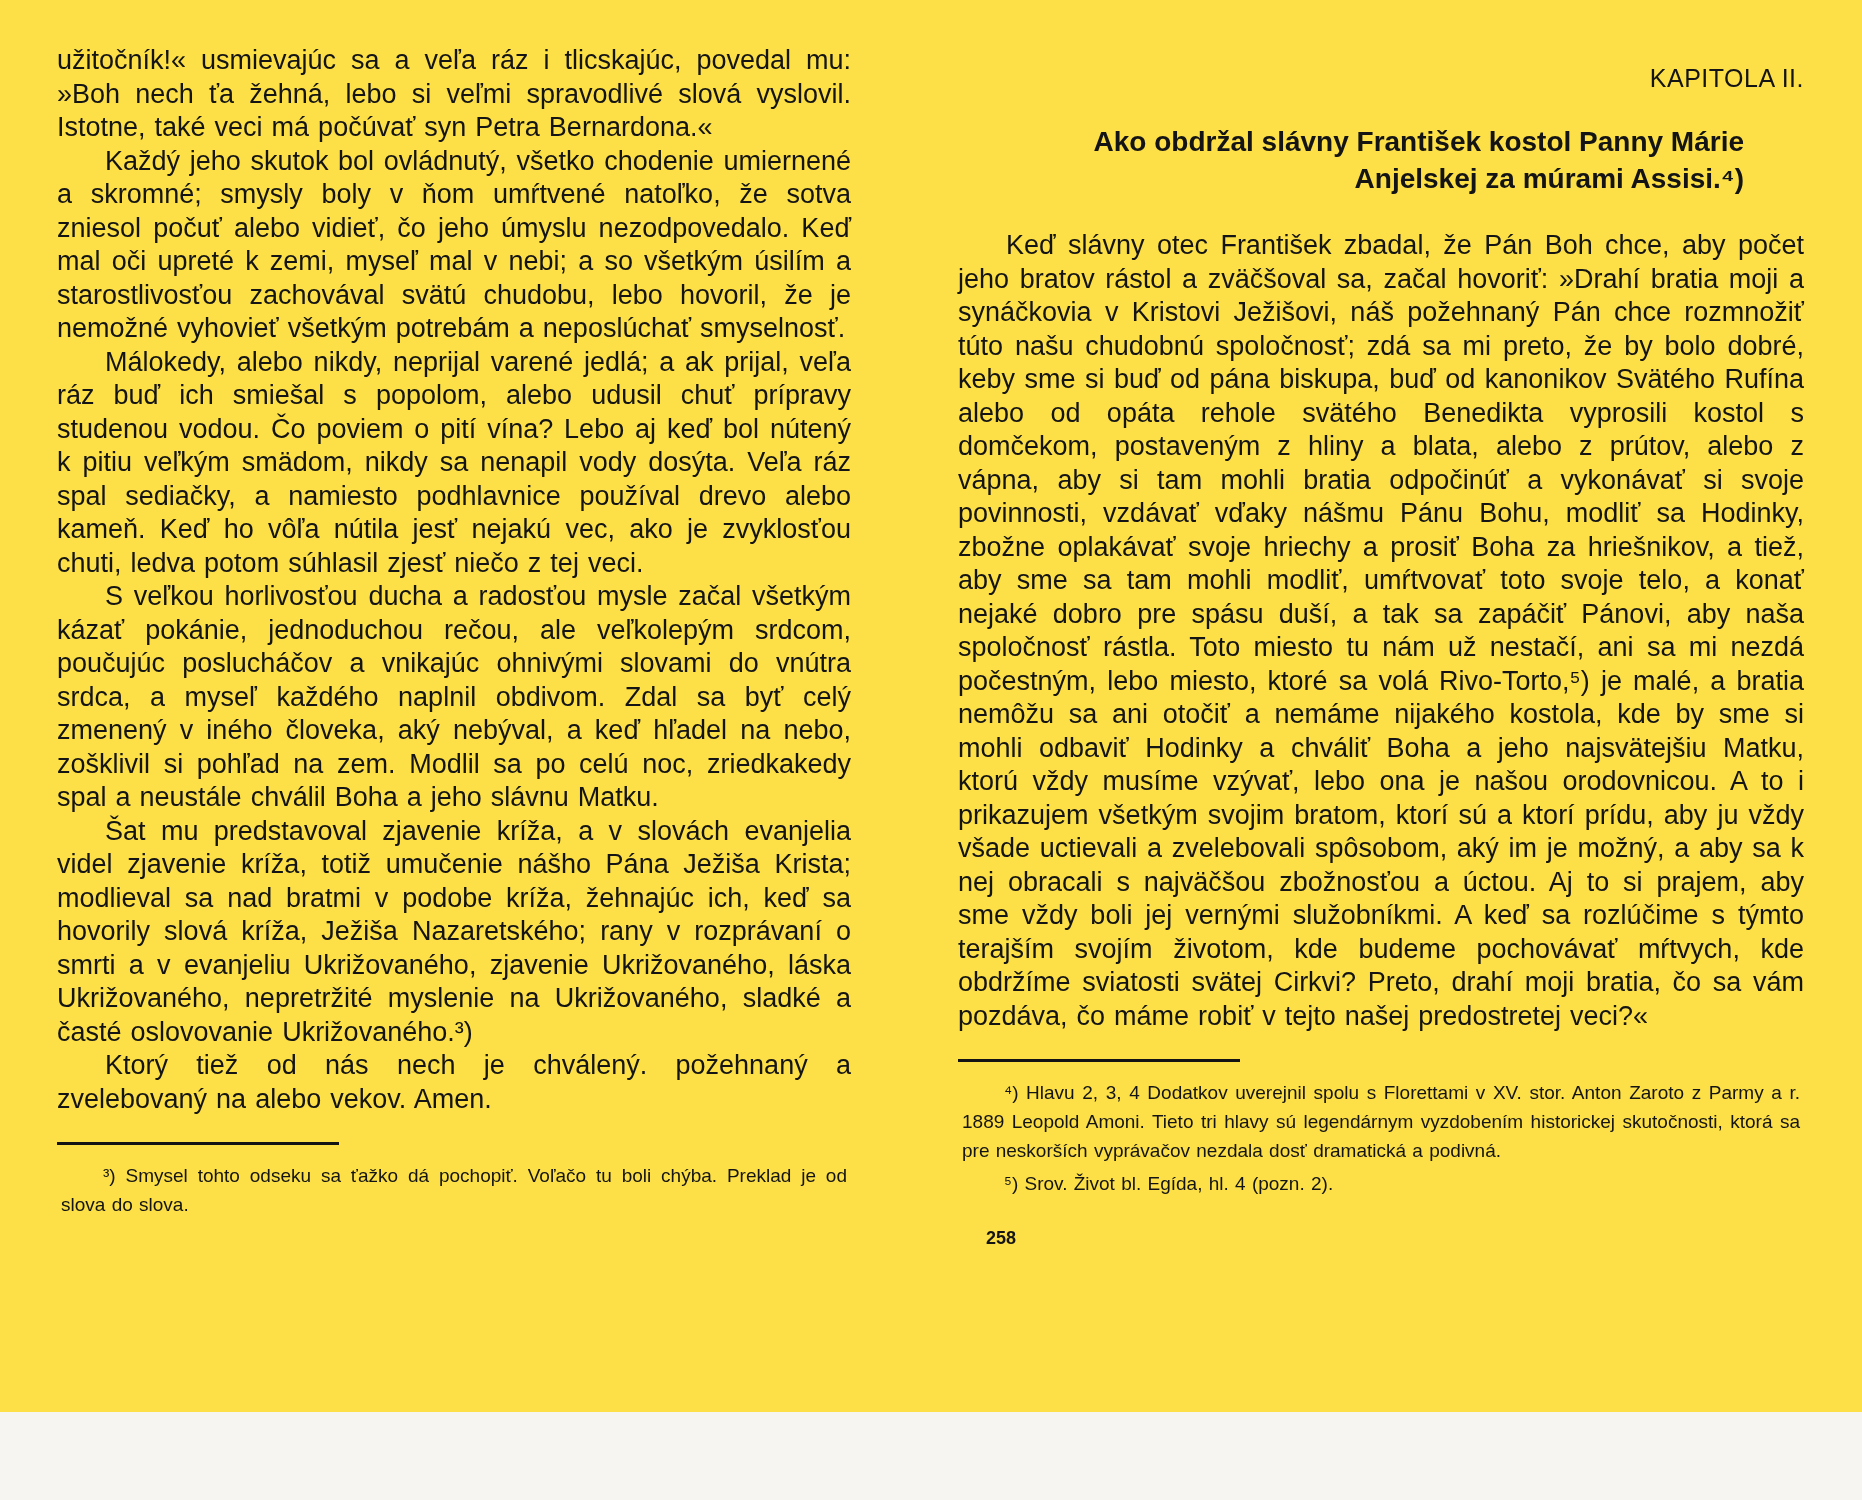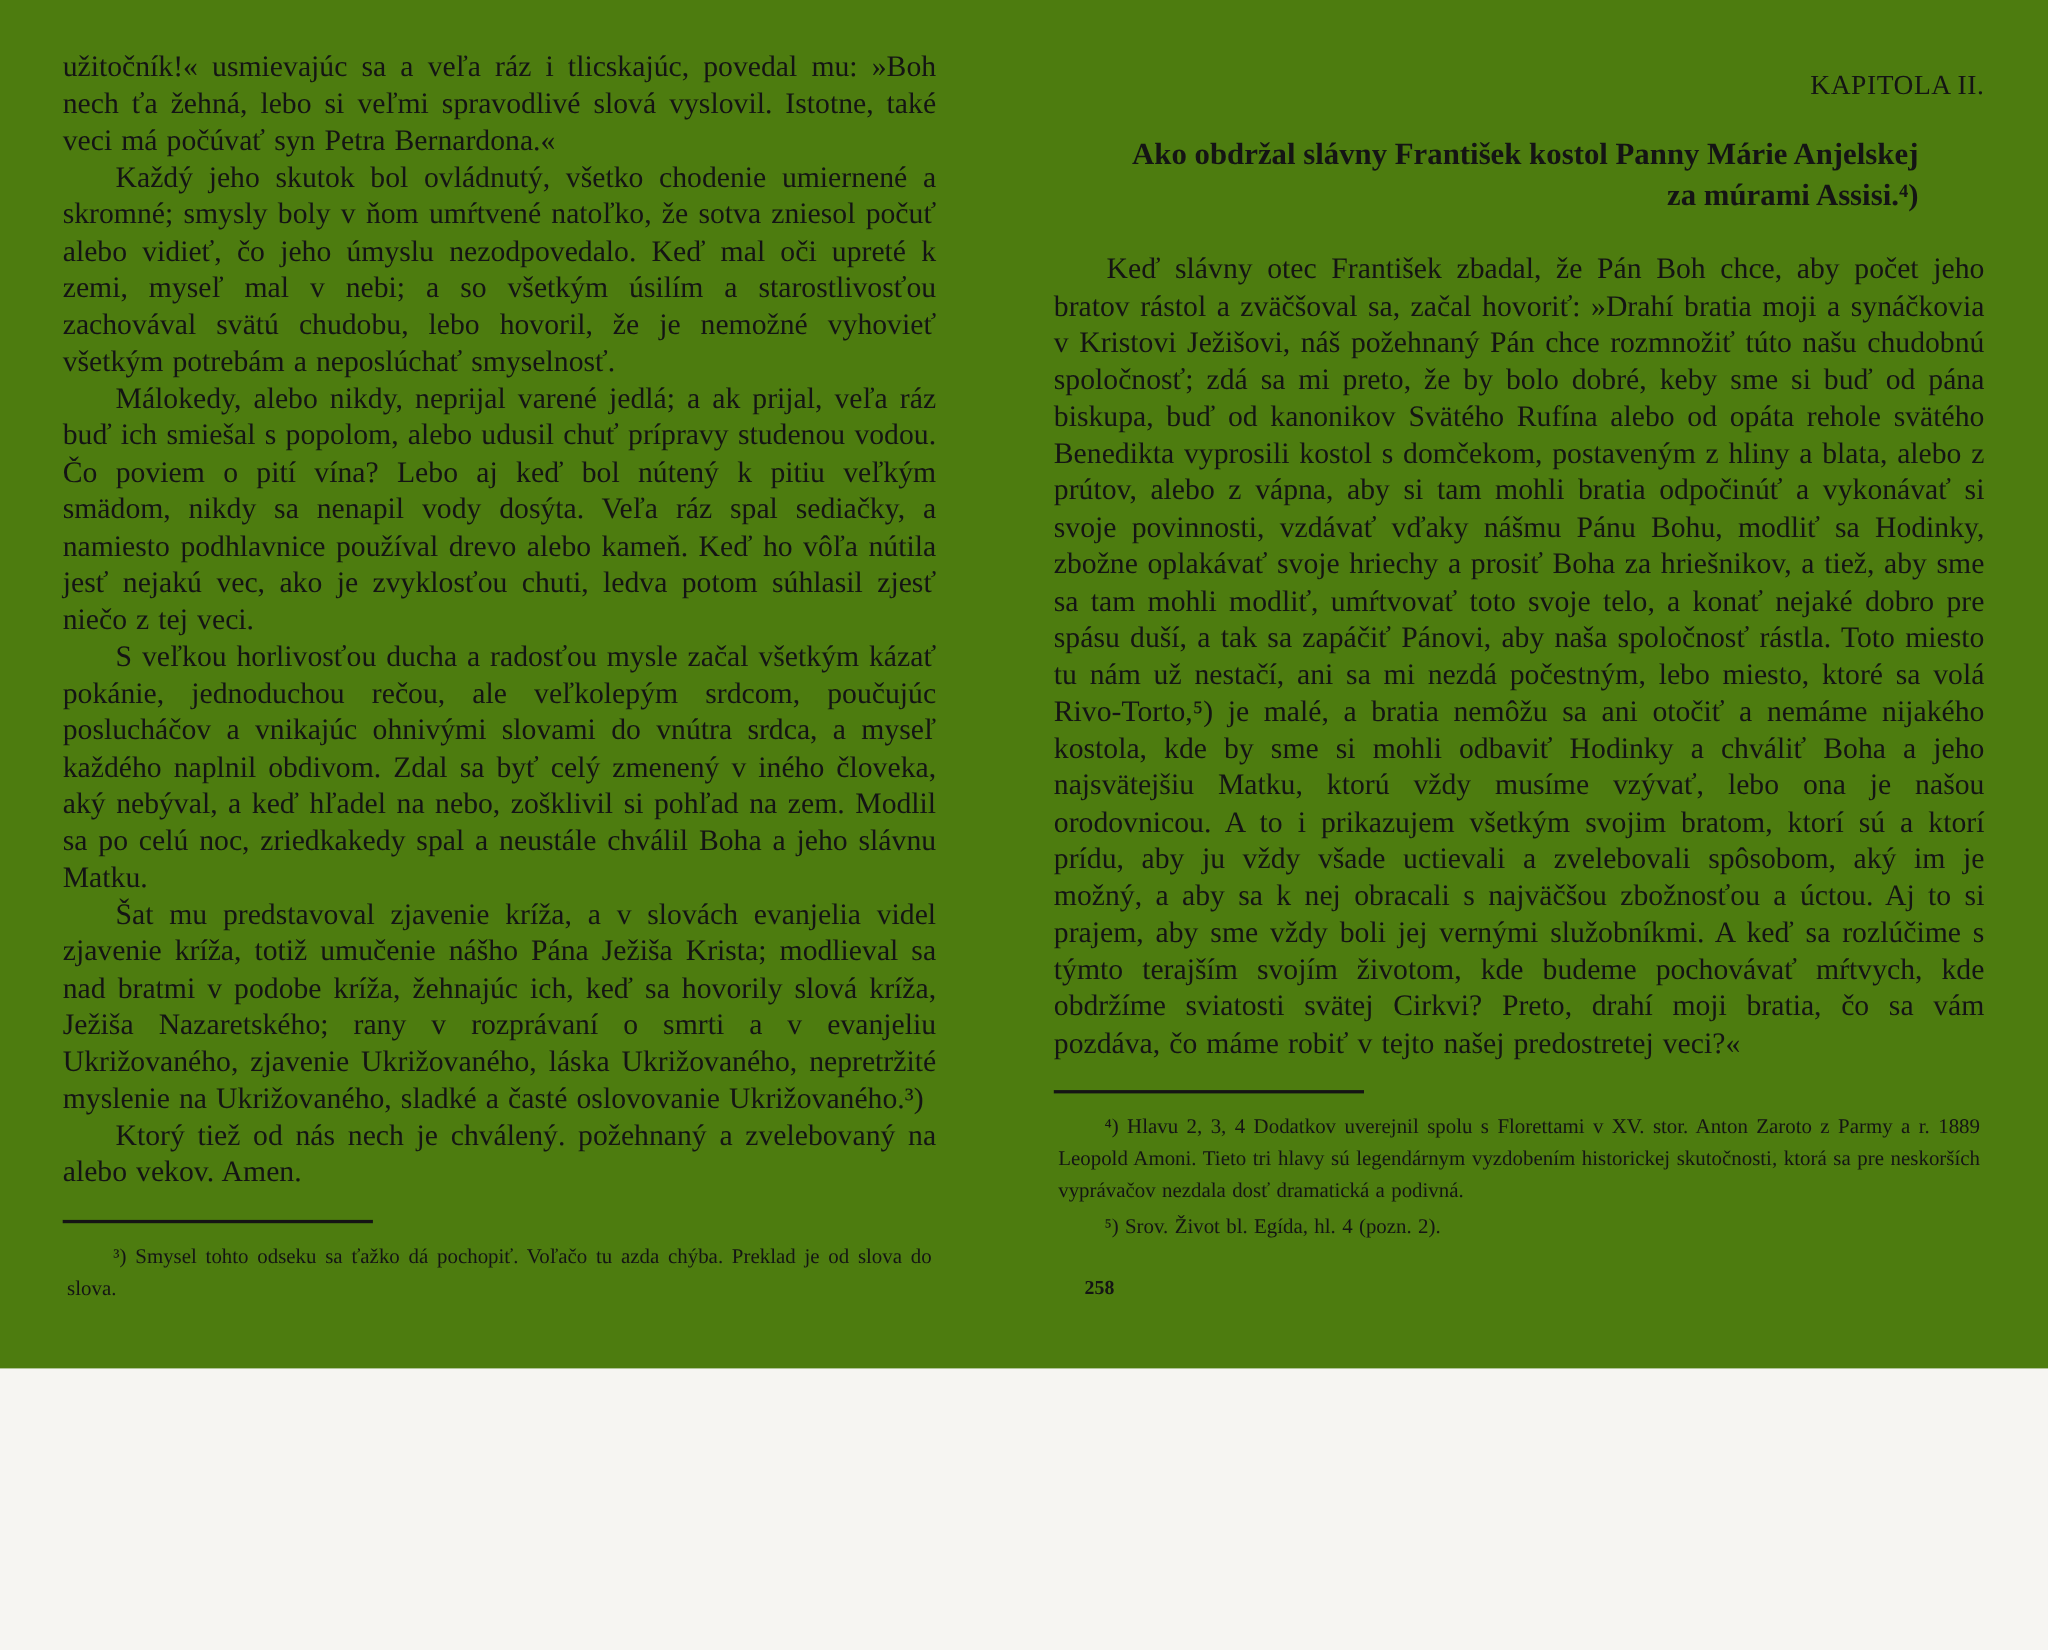--- a/index.html
+++ b/index.html
@@ -1,24 +1,24 @@
 <!DOCTYPE html>
 <html lang="sk"><head>
 <meta charset="utf-8">
 <style>
   html, body { margin: 0; padding: 0; }
   body { background: #f6f5f2; }
 
   .spread {
     position: relative;
     width: 1862px;
-    height: 1244px;
-    background: #4d7c0f;
+    height: 1412px;
+    background: #fde047;
     color: #141414;
-    font-family: Liberation Serif, serif;
+    font-family: Liberation Sans, sans-serif;
     overflow: hidden;
   }
 
   .page { position: absolute; }
   .page-left  { left: 57px;  top: 44px; width: 794px; }
   .page-right { left: 958px; top: 64px; width: 846px; }
 
   p.body {
     margin: 0;
     font-size: 27px;
@@ -77,21 +77,21 @@
     <div>
       <p class="body first">užitočník!« usmievajúc sa a veľa ráz i tlicskajúc, povedal mu: »Boh nech ťa žehná, lebo si veľmi spravodlivé slová vyslovil. Istotne, také veci má počúvať syn Petra Bernardona.«</p>
       <p class="body">Každý jeho skutok bol ovládnutý, všetko chodenie umiernené a skromné; smysly boly v ňom umŕtvené natoľko, že sotva zniesol počuť alebo vidieť, čo jeho úmyslu nezodpovedalo. Keď mal oči upreté k zemi, myseľ mal v nebi; a so všetkým úsilím a starostlivosťou zachovával svätú chudobu, lebo hovoril, že je nemožné vyhovieť všetkým potrebám a neposlúchať smyselnosť.</p>
       <p class="body">Málokedy, alebo nikdy, neprijal varené jedlá; a ak prijal, veľa ráz buď ich smiešal s popolom, alebo udusil chuť prípravy studenou vodou. Čo poviem o pití vína? Lebo aj keď bol nútený k pitiu veľkým smädom, nikdy sa nenapil vody dosýta. Veľa ráz spal sediačky, a namiesto podhlavnice používal drevo alebo kameň. Keď ho vôľa nútila jesť nejakú vec, ako je zvyklosťou chuti, ledva potom súhlasil zjesť niečo z tej veci.</p>
       <p class="body">S veľkou horlivosťou ducha a radosťou mysle začal všetkým kázať pokánie, jednoduchou rečou, ale veľkolepým srdcom, poučujúc poslucháčov a vnikajúc ohnivými slovami do vnútra srdca, a myseľ každého naplnil obdivom. Zdal sa byť celý zmenený v iného človeka, aký nebýval, a keď hľadel na nebo, zošklivil si pohľad na zem. Modlil sa po celú noc, zriedkakedy spal a neustále chválil Boha a jeho slávnu Matku.</p>
       <p class="body">Šat mu predstavoval zjavenie kríža, a v slovách evanjelia videl zjavenie kríža, totiž umučenie nášho Pána Ježiša Krista; modlieval sa nad bratmi v podobe kríža, žehnajúc ich, keď sa hovorily slová kríža, Ježiša Nazaretského; rany v rozprávaní o smrti a v evanjeliu Ukrižovaného, zjavenie Ukrižovaného, láska Ukrižovaného, nepretržité myslenie na Ukrižovaného, sladké a časté oslovovanie Ukrižovaného.³)</p>
       <p class="body">Ktorý tiež od nás nech je chválený. požehnaný a zvelebovaný na alebo vekov. Amen.</p>
     </div>
     <div class="footnote-block">
       <div class="footnote-rule"></div>
-      <p class="footnote">³) Smysel tohto odseku sa ťažko dá pochopiť. Voľačo tu azda chýba. Preklad je od slova do slova.</p>
+      <p class="footnote">³) Smysel tohto odseku sa ťažko dá pochopiť. Voľačo tu boli chýba. Preklad je od slova do slova.</p>
     </div>
   </div>
 
   <div class="page page-right">
     <h2 class="kapitola">KAPITOLA II.</h2>
     <h3 class="chapter-title">Ako obdržal slávny František kostol Panny Márie Anjelskej za múrami Assisi.⁴)</h3>
     <div>
       <p class="body">Keď slávny otec František zbadal, že Pán Boh chce, aby počet jeho bratov rástol a zväčšoval sa, začal hovoriť: »Drahí bratia moji a synáčkovia v Kristovi Ježišovi, náš požehnaný Pán chce rozmnožiť túto našu chudobnú spoločnosť; zdá sa mi preto, že by bolo dobré, keby sme si buď od pána biskupa, buď od kanonikov Svätého Rufína alebo od opáta rehole svätého Benedikta vyprosili kostol s domčekom, postaveným z hliny a blata, alebo z prútov, alebo z vápna, aby si tam mohli bratia odpočinúť a vykonávať si svoje povinnosti, vzdávať vďaky nášmu Pánu Bohu, modliť sa Hodinky, zbožne oplakávať svoje hriechy a prosiť Boha za hriešnikov, a tiež, aby sme sa tam mohli modliť, umŕtvovať toto svoje telo, a konať nejaké dobro pre spásu duší, a tak sa zapáčiť Pánovi, aby naša spoločnosť rástla. Toto miesto tu nám už nestačí, ani sa mi nezdá počestným, lebo miesto, ktoré sa volá Rivo-Torto,⁵) je malé, a bratia nemôžu sa ani otočiť a nemáme nijakého kostola, kde by sme si mohli odbaviť Hodinky a chváliť Boha a jeho najsvätejšiu Matku, ktorú vždy musíme vzývať, lebo ona je našou orodovnicou. A to i prikazujem všetkým svojim bratom, ktorí sú a ktorí prídu, aby ju vždy všade uctievali a zvelebovali spôsobom, aký im je možný, a aby sa k nej obracali s najväčšou zbožnosťou a úctou. Aj to si prajem, aby sme vždy boli jej vernými služobníkmi. A keď sa rozlúčime s týmto terajším svojím životom, kde budeme pochovávať mŕtvych, kde obdržíme sviatosti svätej Cirkvi? Preto, drahí moji bratia, čo sa vám pozdáva, čo máme robiť v tejto našej predostretej veci?«</p>
     </div>
     <div class="footnote-block">

